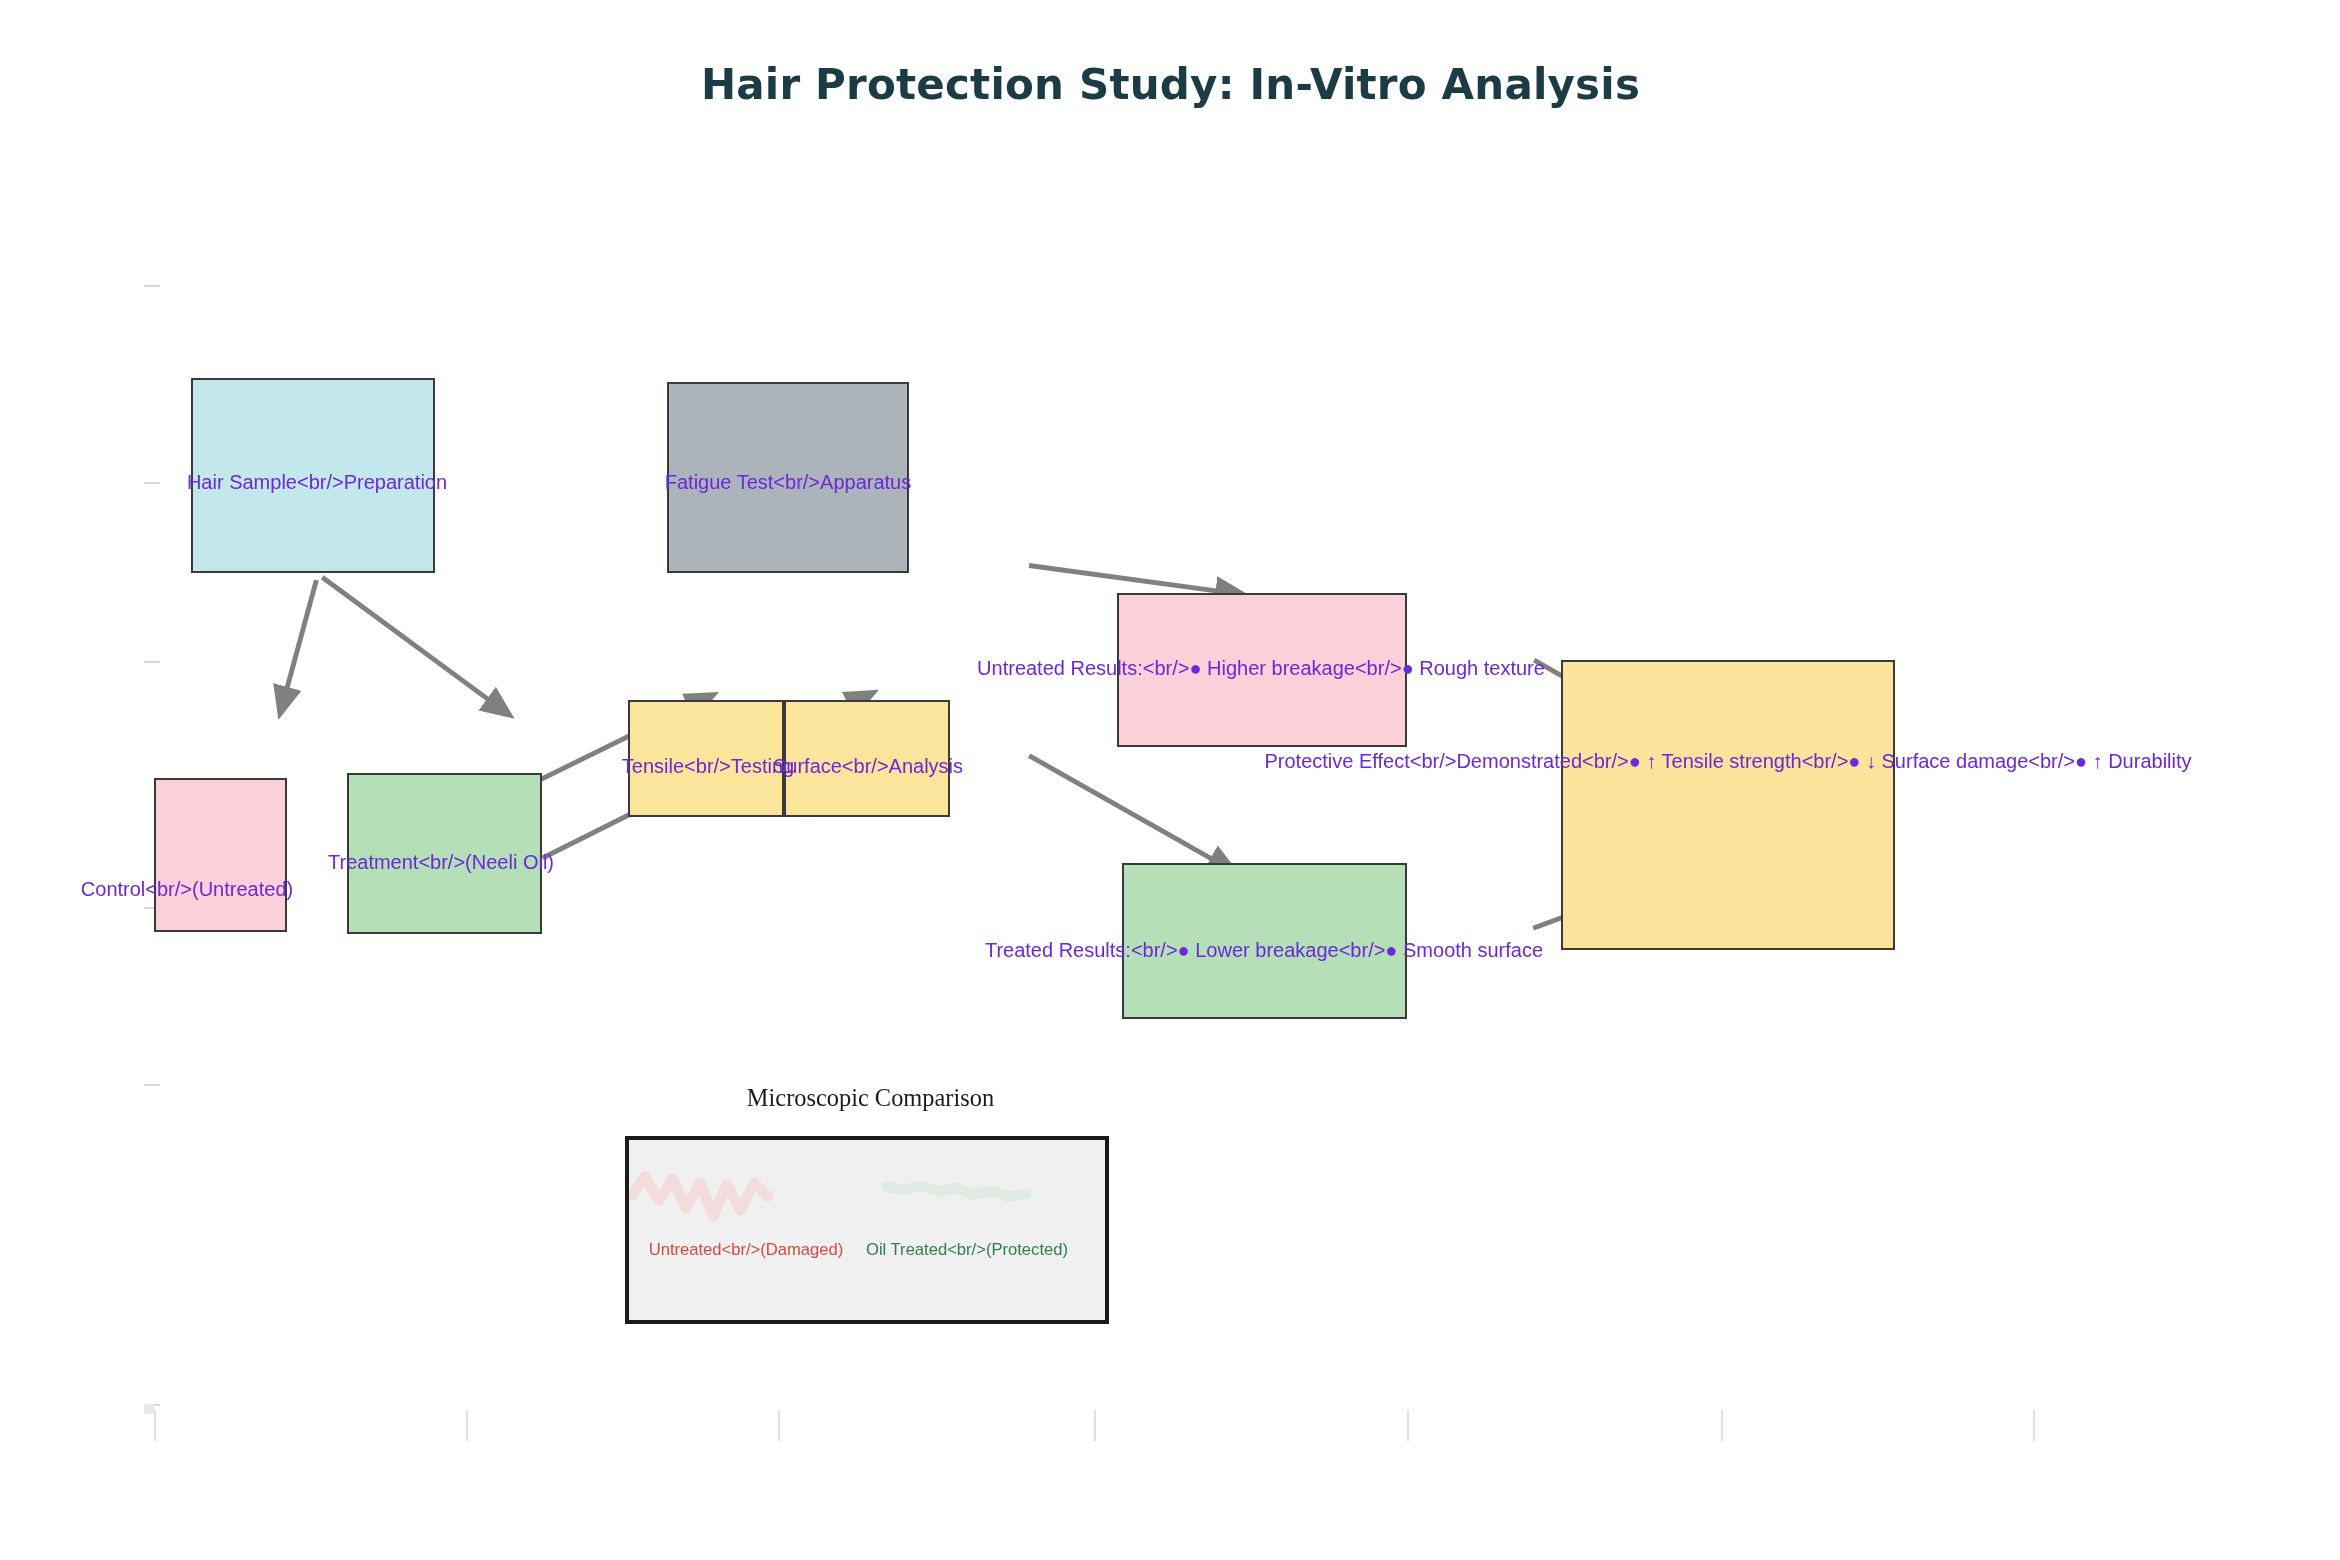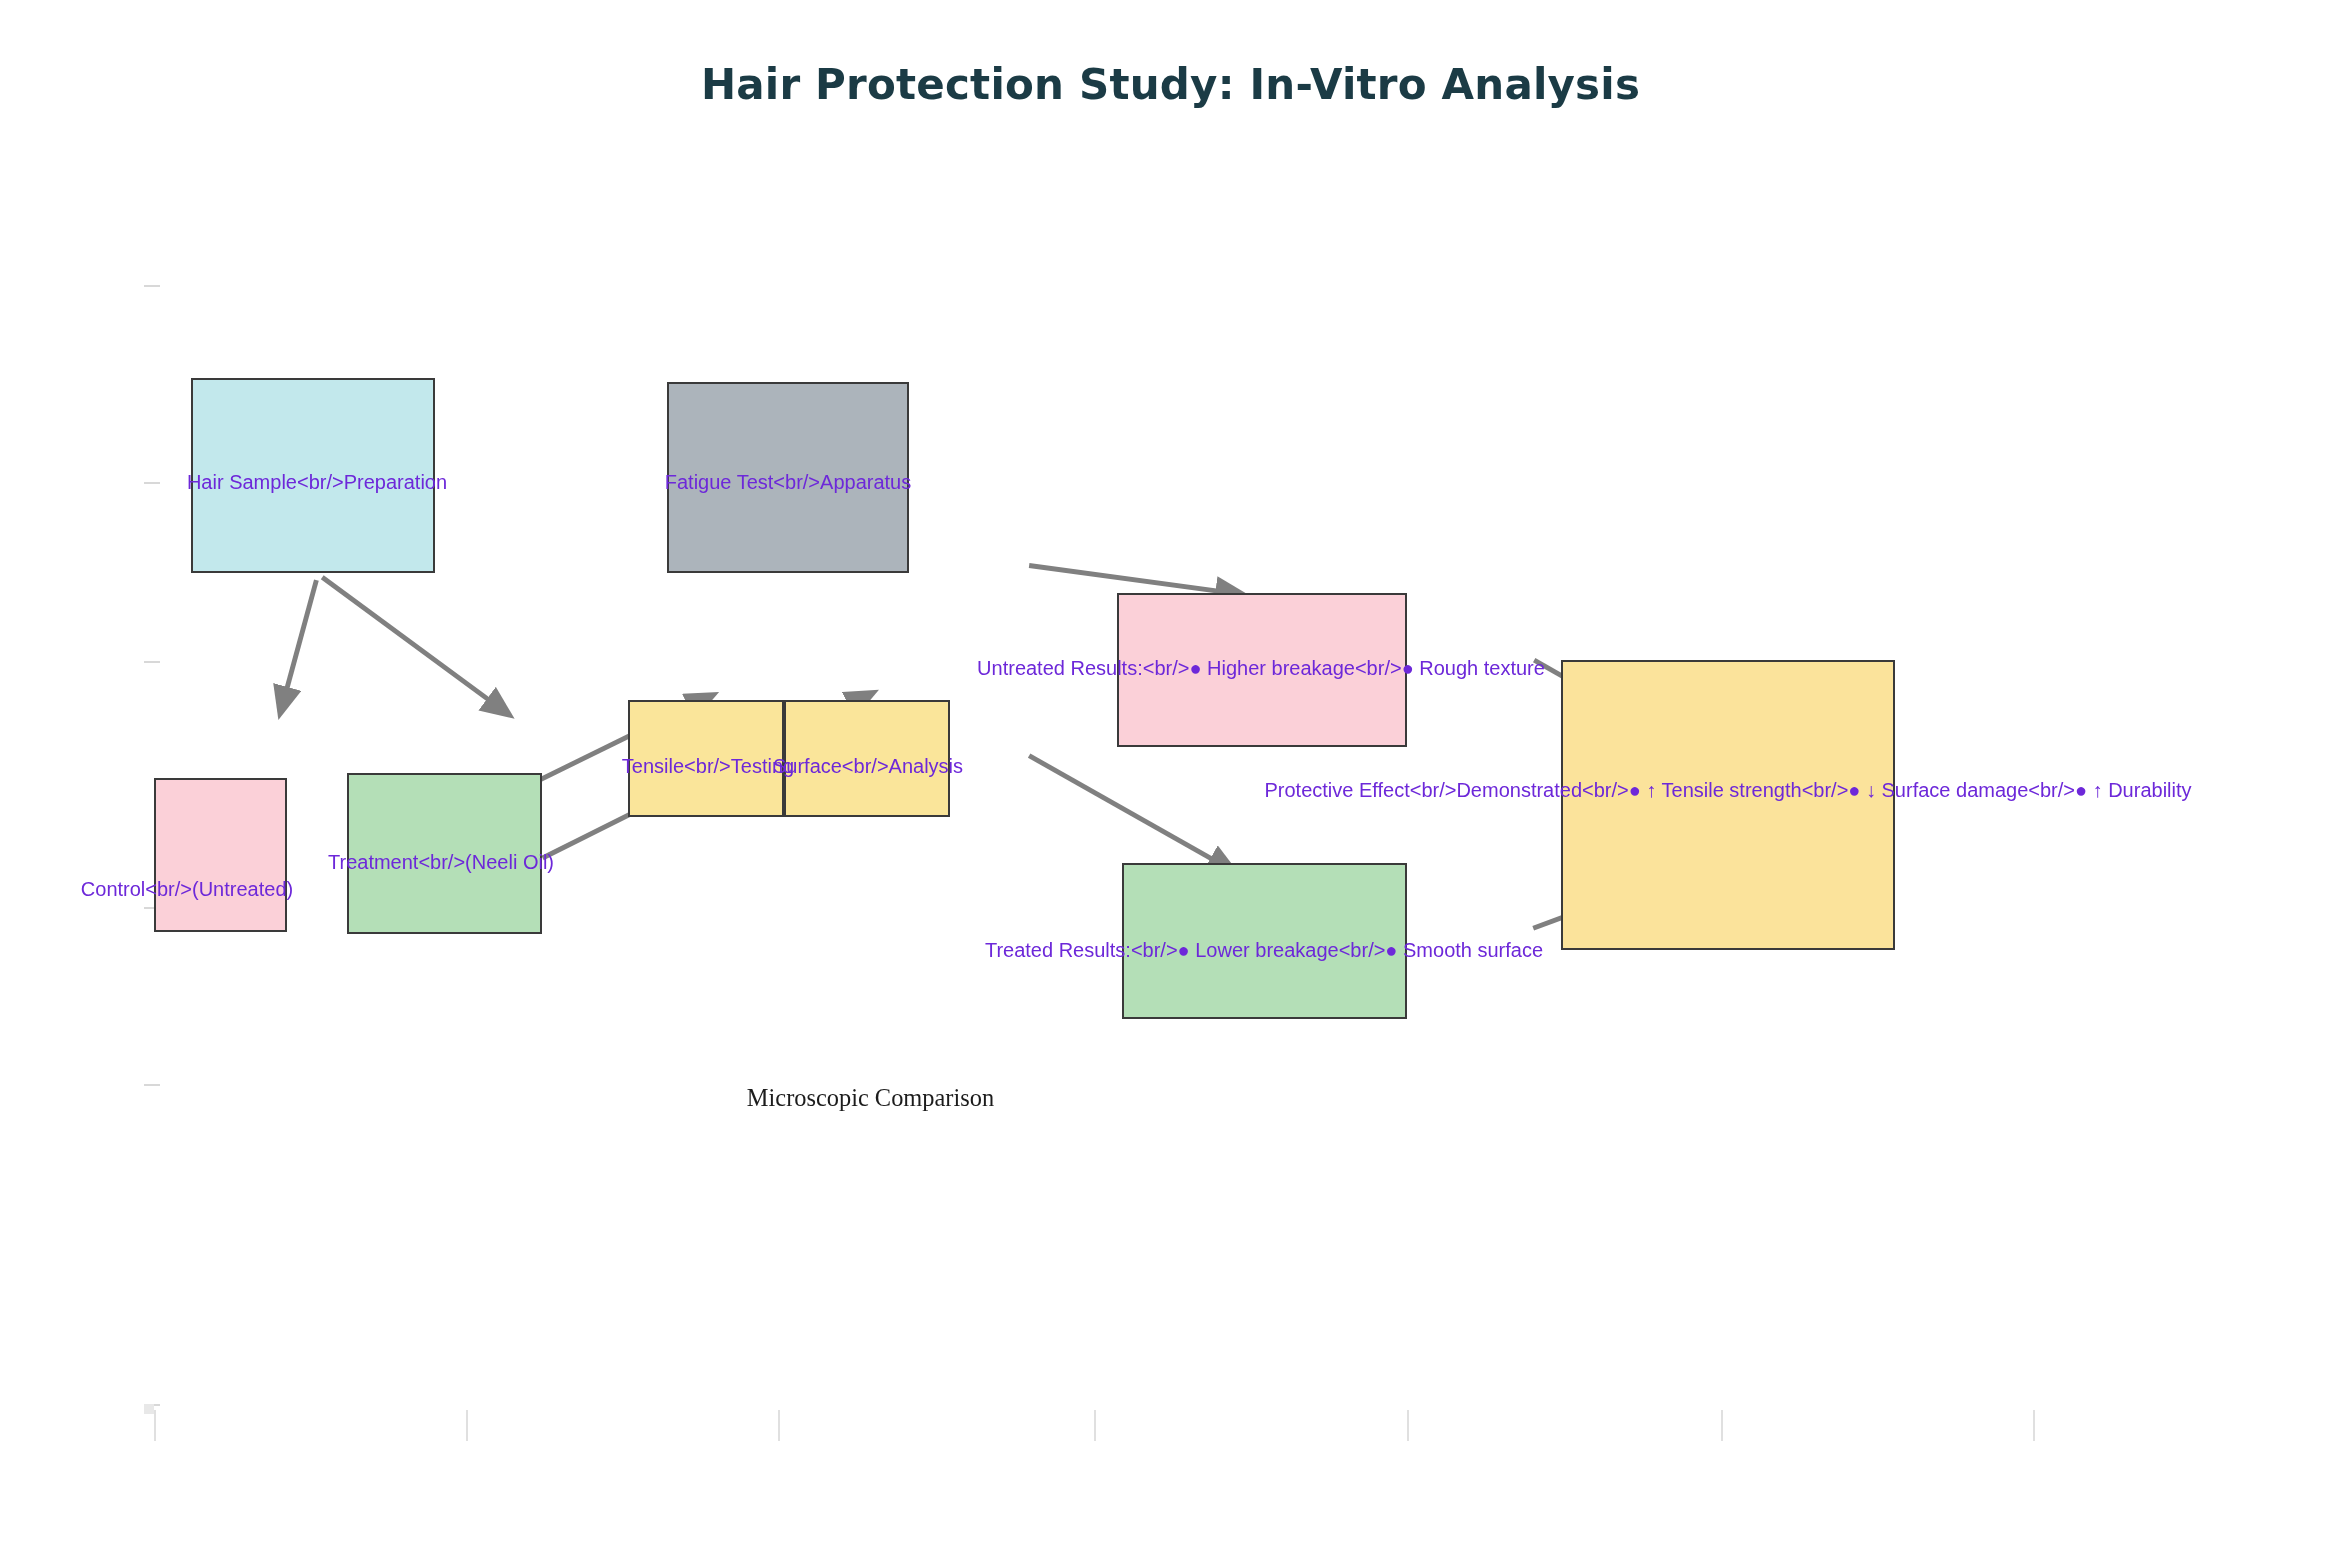--- a/index.html
+++ b/index.html
@@ -125,20 +125,28 @@
       <div class="node" style="left: 1122px; top: 863px; width: 285px; height: 156px; background: rgb(180, 223, 183); border-color: rgb(58, 58, 58);"></div>
       <div class="node" style="left: 1561px; top: 660px; width: 334px; height: 290px; background: rgb(251, 227, 155); border-color: rgb(58, 58, 58);"></div>
       <div class="node-label" style="left: 317px; top: 482px;">Hair Sample&lt;br/&gt;Preparation</div>
       <div class="node-label" style="left: 788px; top: 482px;">Fatigue Test&lt;br/&gt;Apparatus</div>
       <div class="node-label" style="left: 187px; top: 862px; margin-top: 27px;">Control&lt;br/&gt;(Untreated)</div>
       <div class="node-label" style="left: 441px; top: 862px;">Treatment&lt;br/&gt;(Neeli Oil)</div>
       <div class="node-label" style="left: 694px; top: 766px; margin-left: 14px;">Tensile&lt;br/&gt;Testing</div>
       <div class="node-label" style="left: 868px; top: 766px;">Surface&lt;br/&gt;Analysis</div>
       <div class="node-label" style="left: 1261px; top: 668px;">Untreated Results:&lt;br/&gt;● Higher breakage&lt;br/&gt;● Rough texture</div>
       <div class="node-label" style="left: 1264px; top: 950px;">Treated Results:&lt;br/&gt;● Lower breakage&lt;br/&gt;● Smooth surface</div>
-      <div class="node-label" style="left: 1728px; top: 790px; text-align: center;">Protective Effect&lt;br/&gt;Demonstrated&lt;br/&gt;● ↑ Tensile strength&lt;br/&gt;● ↓ Surface damage&lt;br/&gt;● ↑ Durability</div>
+      <div class="node-label" style="left: 1728px; top: 761px; text-align: center;">Protective Effect&lt;br/&gt;Demonstrated&lt;br/&gt;● ↑ Tensile strength&lt;br/&gt;● ↓ Surface damage&lt;br/&gt;● ↑ Durability</div>
     </div>
 
   <div id="micro-title">Microscopic Comparison</div>
 
+  <div id="micro-panel">
+    <svg width="474" height="178" viewBox="0 0 486 183" xmlns="http://www.w3.org/2000/svg">
+      <polyline id="trace-damaged" points="2,57 16,38 30,62 44,40 58,70 72,44 86,78 100,46 114,72 128,44 142,58" fill="none" stroke="#f2dcdc" stroke-width="11" stroke-linecap="round" stroke-linejoin="round"></polyline>
+      <polyline id="trace-protected" points="264,48 282,51 300,47 318,53 336,49 354,56 372,52 390,58 408,55" fill="none" stroke="#dfeae2" stroke-width="11" stroke-linecap="round" stroke-linejoin="round"></polyline>
+    </svg>
+    <div class="micro-label" id="micro-label-untreated" style="left:117px; top:110px;">Untreated&lt;br/&gt;(Damaged)</div>
+    <div class="micro-label" id="micro-label-treated" style="left:338px; top:110px;">Oil Treated&lt;br/&gt;(Protected)</div>
+  </div>
 
 </div>
 
 
 </body></html>

